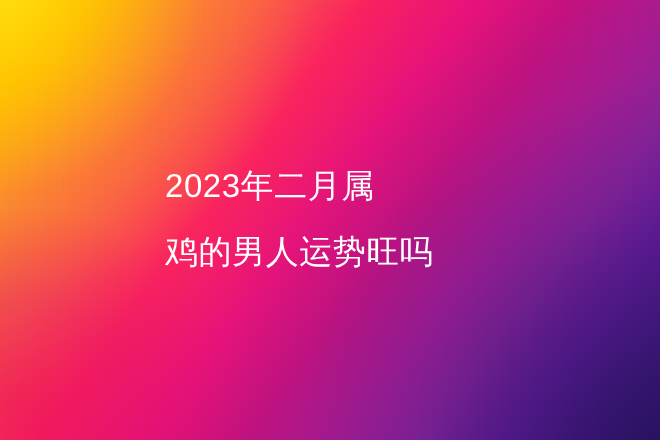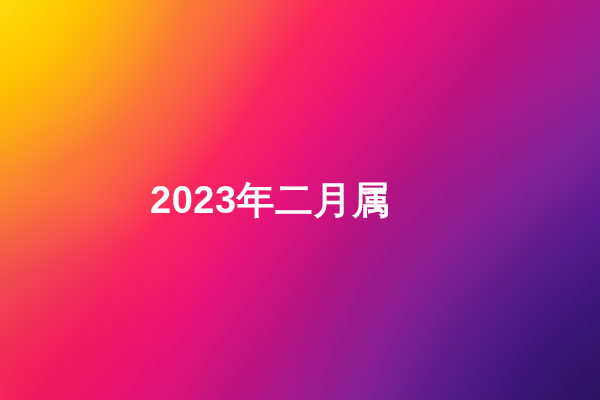--- a/index.html
+++ b/index.html
@@ -92,36 +92,37 @@
     height: 400px;
     display: flex;
     flex-direction: column;
     justify-content: center;
     gap: 0;
   }
 
   .title-line {
     display: block;
     color: #ffffff;
-    font-size: 38px;
-    font-weight: 700;
+    font-size: 30px;
+    font-weight: 400;
     line-height: 60px;
     letter-spacing: 0.5px;
     white-space: nowrap;
     text-align: left;
   }
 </style>
 </head>
 <body>
 
 <div id="card">
 
   <div class="gradient-base"></div>
   <div class="gradient-warm"></div>
   <div class="gradient-pink"></div>
   <div class="gradient-cool"></div>
   <div class="gradient-noise"></div>
 
   <div class="title-block">
     <span class="title-line">2023年二月属</span>
+    <span class="title-line">鸡的男人运势旺吗</span>
   </div>
 
 </div>
 
 </body></html>

